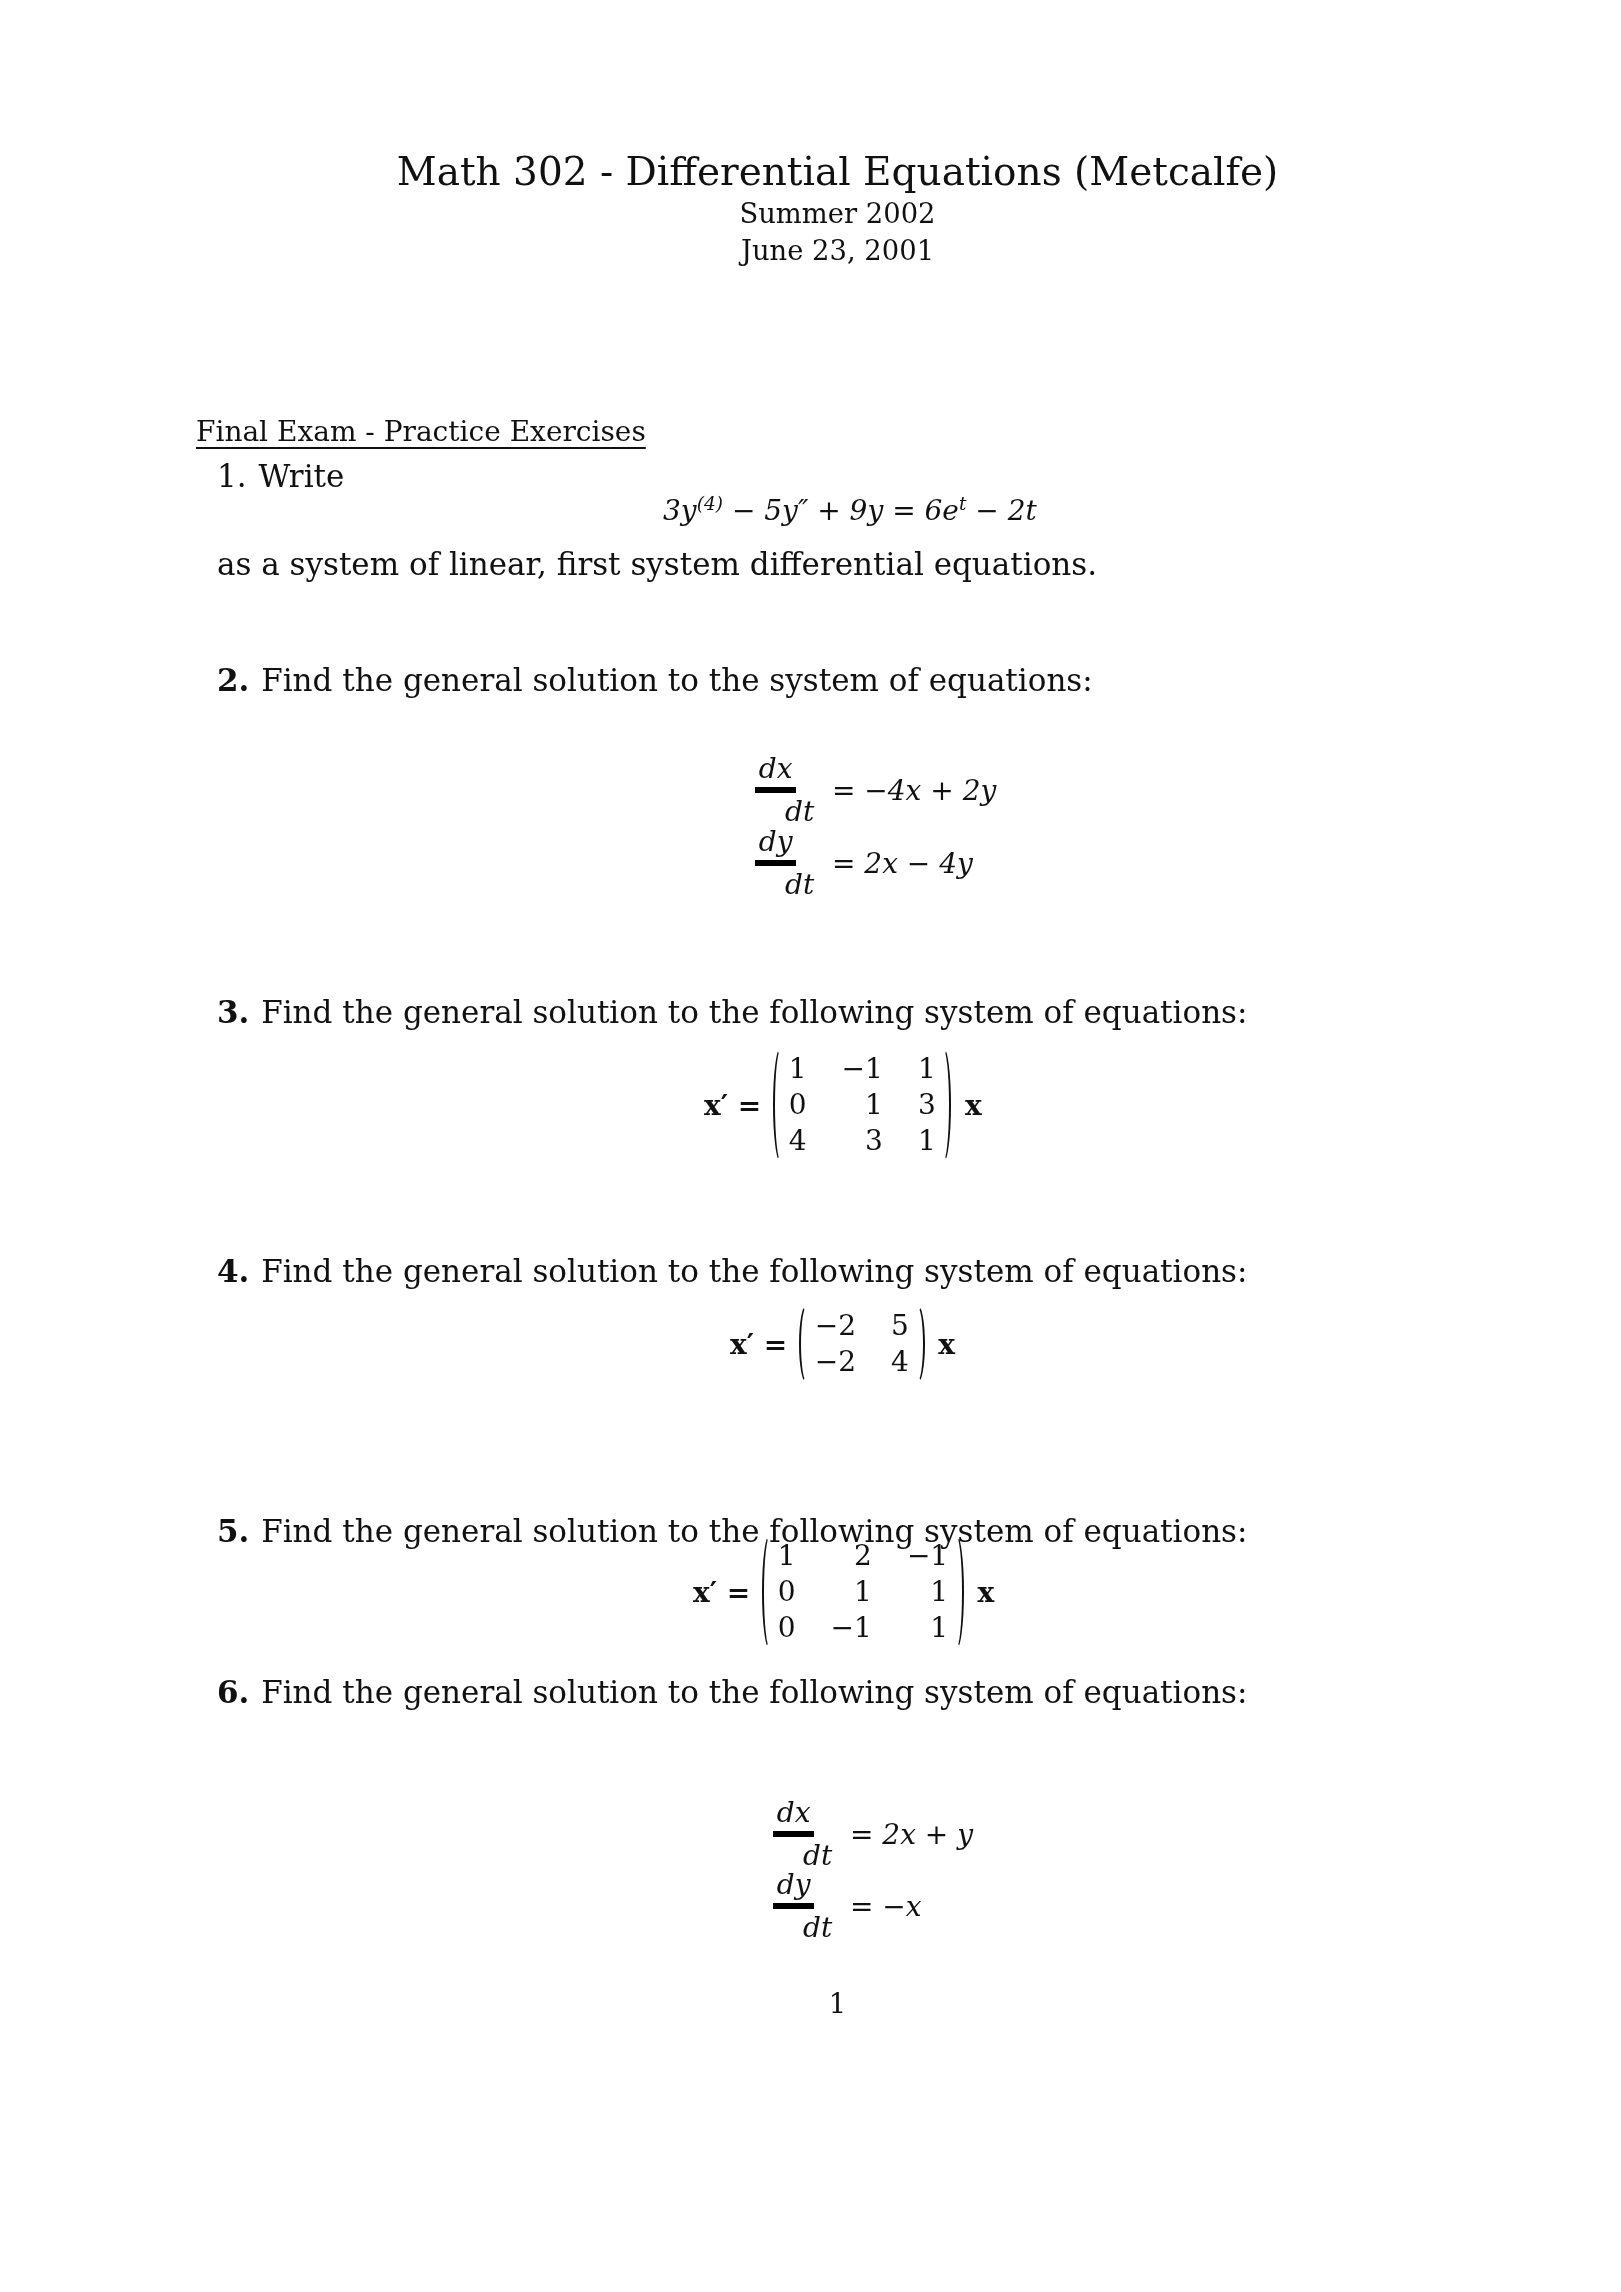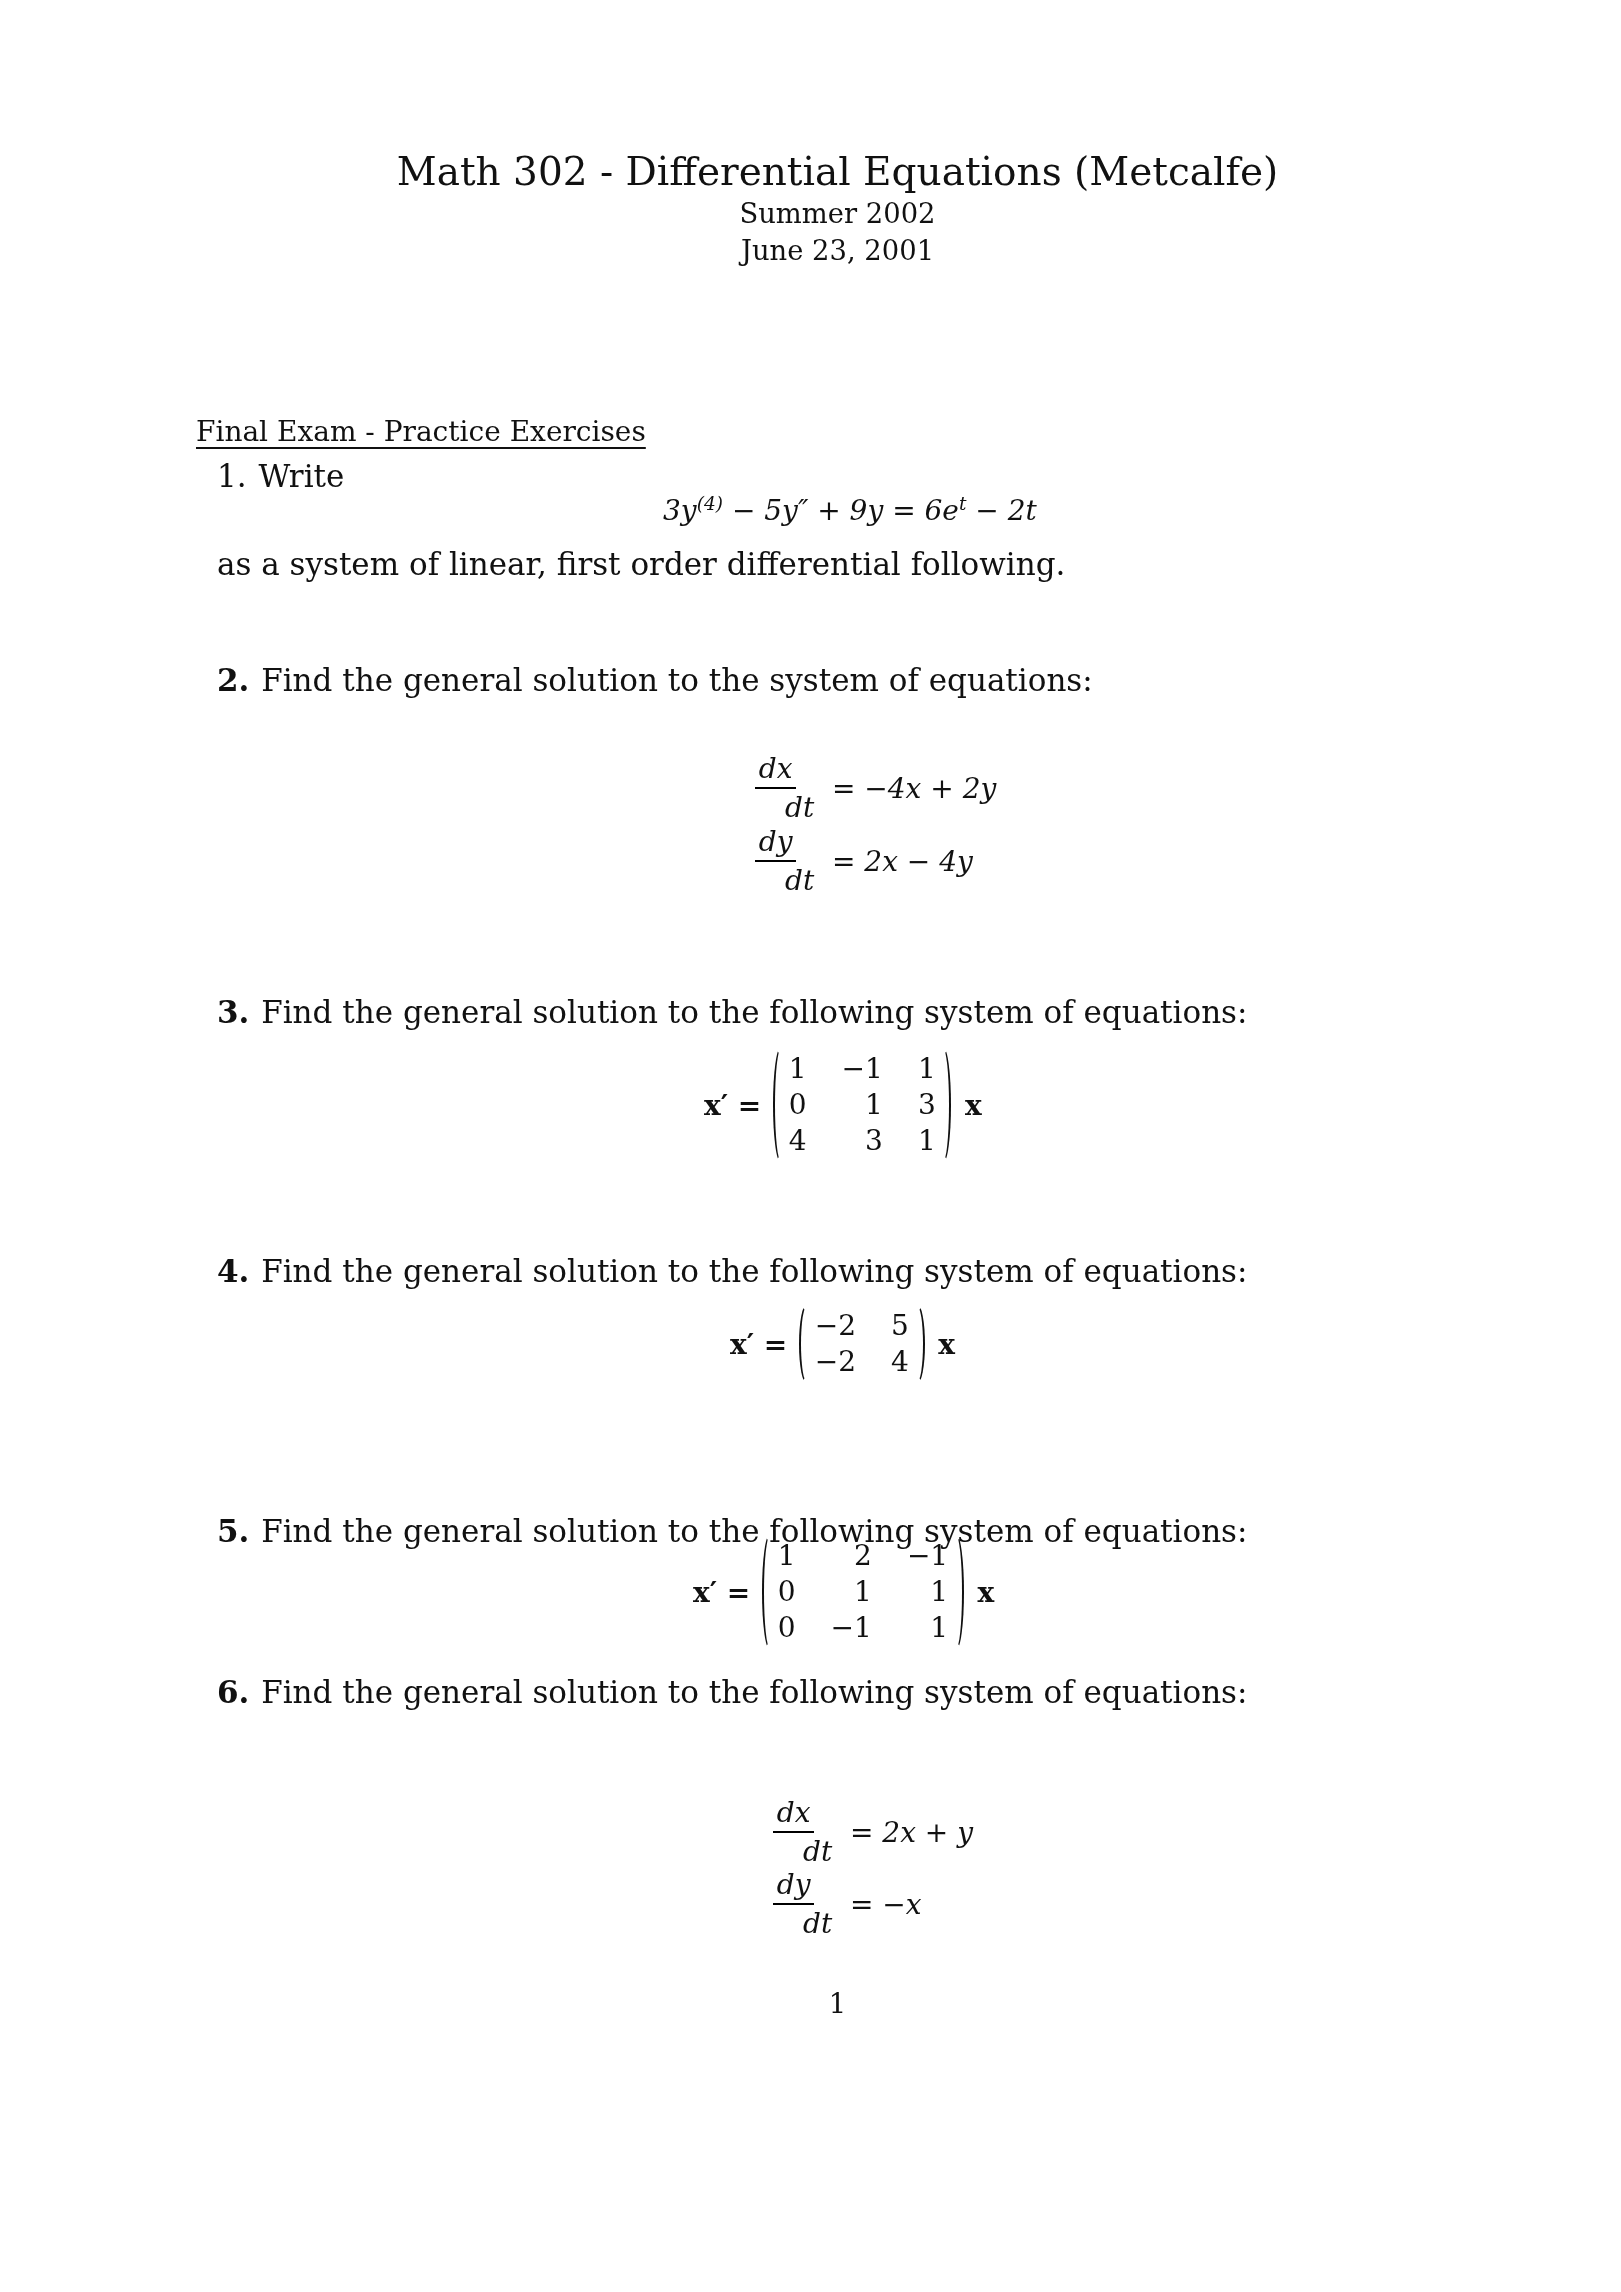--- a/index.html
+++ b/index.html
@@ -10,21 +10,21 @@
   .title{font-size:39px;top:149px;}
   .sub{font-size:27.4px;}
   .heading{left:196px;top:367px;font-size:28px;text-decoration:underline;text-underline-offset:5.9px;text-decoration-thickness:2px;margin-top:48px;}
   .prob{left:196px;font-size:31px;white-space:nowrap;margin-left:21px;}
   .num{font-weight:bold;margin-right:11.8px;}
   .num.plain{font-weight:normal;}
   .math{font-family:"DejaVu Serif","Liberation Serif",serif;font-size:28px;}
   .mi{font-style:italic;}
   .eq-line{position:absolute;white-space:nowrap;}
   .frac{display:inline-flex;flex-direction:column;align-items:center;vertical-align:middle;margin-right:7.8px;}
-  .frac .n{border-bottom:2px solid #000000;padding:0 3.9px 2px;font-style:italic;line-height:33px;}
+  .frac .n{border-bottom:6px solid #000000;padding:0 3.9px 2px;font-style:italic;line-height:33px;}
   .frac .d{font-style:italic;padding-top:2px;line-height:33px;margin-left:48px;}
   .sys{display:flex;align-items:center;font-size:28px;}
   .rhs{margin-left:10px;}
   .matrix-eq{display:flex;align-items:center;font-size:28px;}
   .bold{font-weight:bold;font-style:normal;}
   .mat{display:grid;gap:0 35px;padding:0 11.8px;position:relative;line-height:36px;font-size:28px;text-align:right;}
   .mat::before,.mat::after{content:"";position:absolute;top:-3.9px;bottom:-3.9px;width:13.7px;border:2px solid #111;}
   .mat::before{left:-3.9px;border-right:none;border-radius:50% 0 0 50% / 50% 0 0 50%;border-top-color:transparent;border-bottom-color:transparent;}
   .mat::after{right:-3.9px;border-left:none;border-radius:0 50% 50% 0 / 0 50% 50% 0;border-top-color:transparent;border-bottom-color:transparent;}
   .pagenum{font-size:27.4px;}
@@ -38,21 +38,21 @@
 <div class="abs center sub" style="top:235px">June 23, 2001</div>
 
 <div class="abs heading">Final Exam - Practice Exercises</div>
 
 <div class="abs prob" style="top:458px">
   <span class="num plain">1.</span><span>Write</span>
 </div>
 <div class="abs math mi" style="left:663px;top:493px;white-space:nowrap">
   <span>3y</span><sup>(4)</sup><span> − 5y″ + 9y = 6e</span><sup>t</sup><span> − 2t</span>
 </div>
-<div class="abs prob" style="top:546px">as a system of linear, first order differential following.</div>
+<div class="abs prob" style="top:546px">as a system of linear, first system differential equations.</div>
 
 <div class="abs prob" style="top:662px">
   <span class="num">2.</span><span>Find the general solution to the system of equations:</span>
 </div>
 <div class="eq-line sys" style="left:737px;top:752px">
   <span class="frac">
       <span class="n">dx</span>
       <span class="d">dt</span>
     </span>
   <span class="rhs mi">= −4x + 2y</span>

